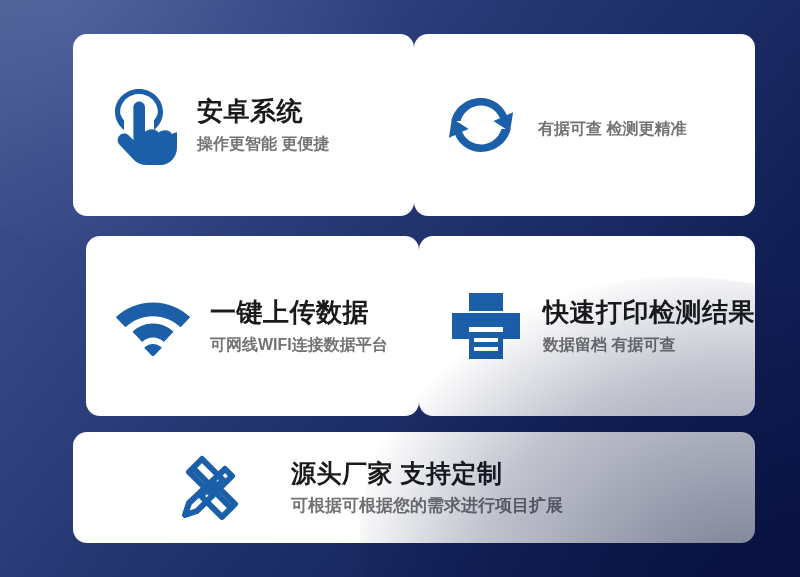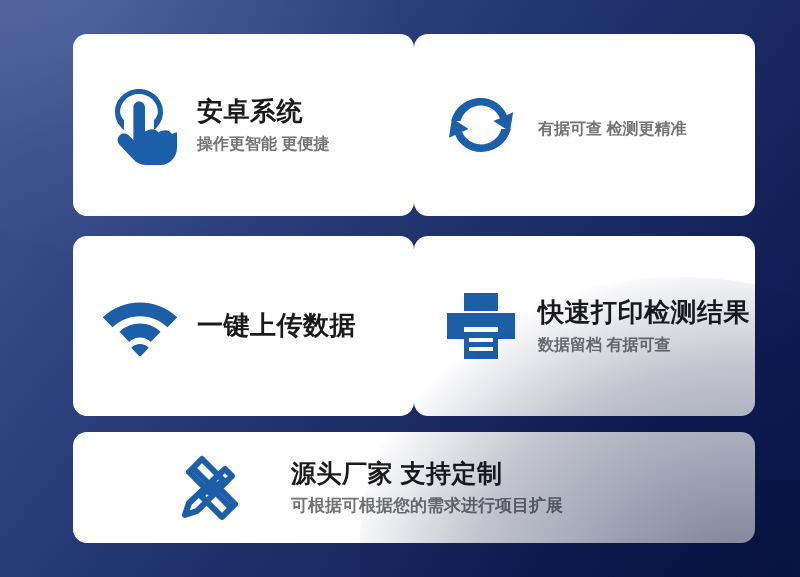--- a/index.html
+++ b/index.html
@@ -48,21 +48,21 @@
     top: 34px;
     width: 710px;
   }
 
   .row {
     display: flex;
     justify-content: space-between;
     padding-left: 28px;
   }
   .row.r1 { margin-bottom: 20px; }
-  .row.r2 { margin-bottom: 16px; }
+  .row.r2 { margin-bottom: 16px; margin-left: 13px; }
 
   .card {
     background: #ffffff;
     border-radius: 14px;
     display: flex;
     align-items: center;
     box-sizing: border-box;
   }
   .card.half {
     width: 345px;
@@ -155,20 +155,21 @@
       <div class="card half">
         <div class="icon-wrap">
           <svg width="78" height="60" viewBox="0 0 78 60" fill="none">
             <path d="M39 6.5 C24.6 6.5 11.5 12.1 1.8 21.2 l9.6 10.1 C18.6 24.4 28.3 20.2 39 20.2 c10.7 0 20.4 4.2 27.6 11.1 l9.6 -10.1 C66.5 12.1 53.4 6.5 39 6.5 Z" fill="#1a5fa8"></path>
             <path d="M39 27.4 c-8 0 -15.2 3.2 -20.5 8.3 l9.7 10.2 c2.9 -2.8 6.6 -4.5 10.8 -4.5 4.2 0 7.9 1.7 10.8 4.5 l9.7 -10.2 C54.2 30.6 47 27.4 39 27.4 Z" fill="#1a5fa8"></path>
             <path d="M39 48 c-3.4 0 -6.5 1.4 -8.8 3.7 L39 61 l8.8 -9.3 C45.5 49.4 42.4 48 39 48 Z" fill="#1a5fa8"></path>
           </svg>
         </div>
         <div class="txt">
           <div class="title">一键上传数据</div>
+          <div class="subtitle">可网线WIFI连接数据平台</div>
         </div>
       </div>
 
       <div class="card half">
         <div class="icon-wrap">
           <svg width="74" height="70" viewBox="0 0 74 70" fill="none">
             <rect x="20" y="2" width="34" height="18" fill="#1a5fa8"></rect>
             <path d="M3 22 h68 v26 h-17 v-12 h-34 v12 h-17 Z" fill="#1a5fa8"></path>
             <rect x="20" y="41" width="34" height="27" fill="#1a5fa8"></rect>
             <rect x="25" y="47" width="24" height="4" fill="#ffffff"></rect>

